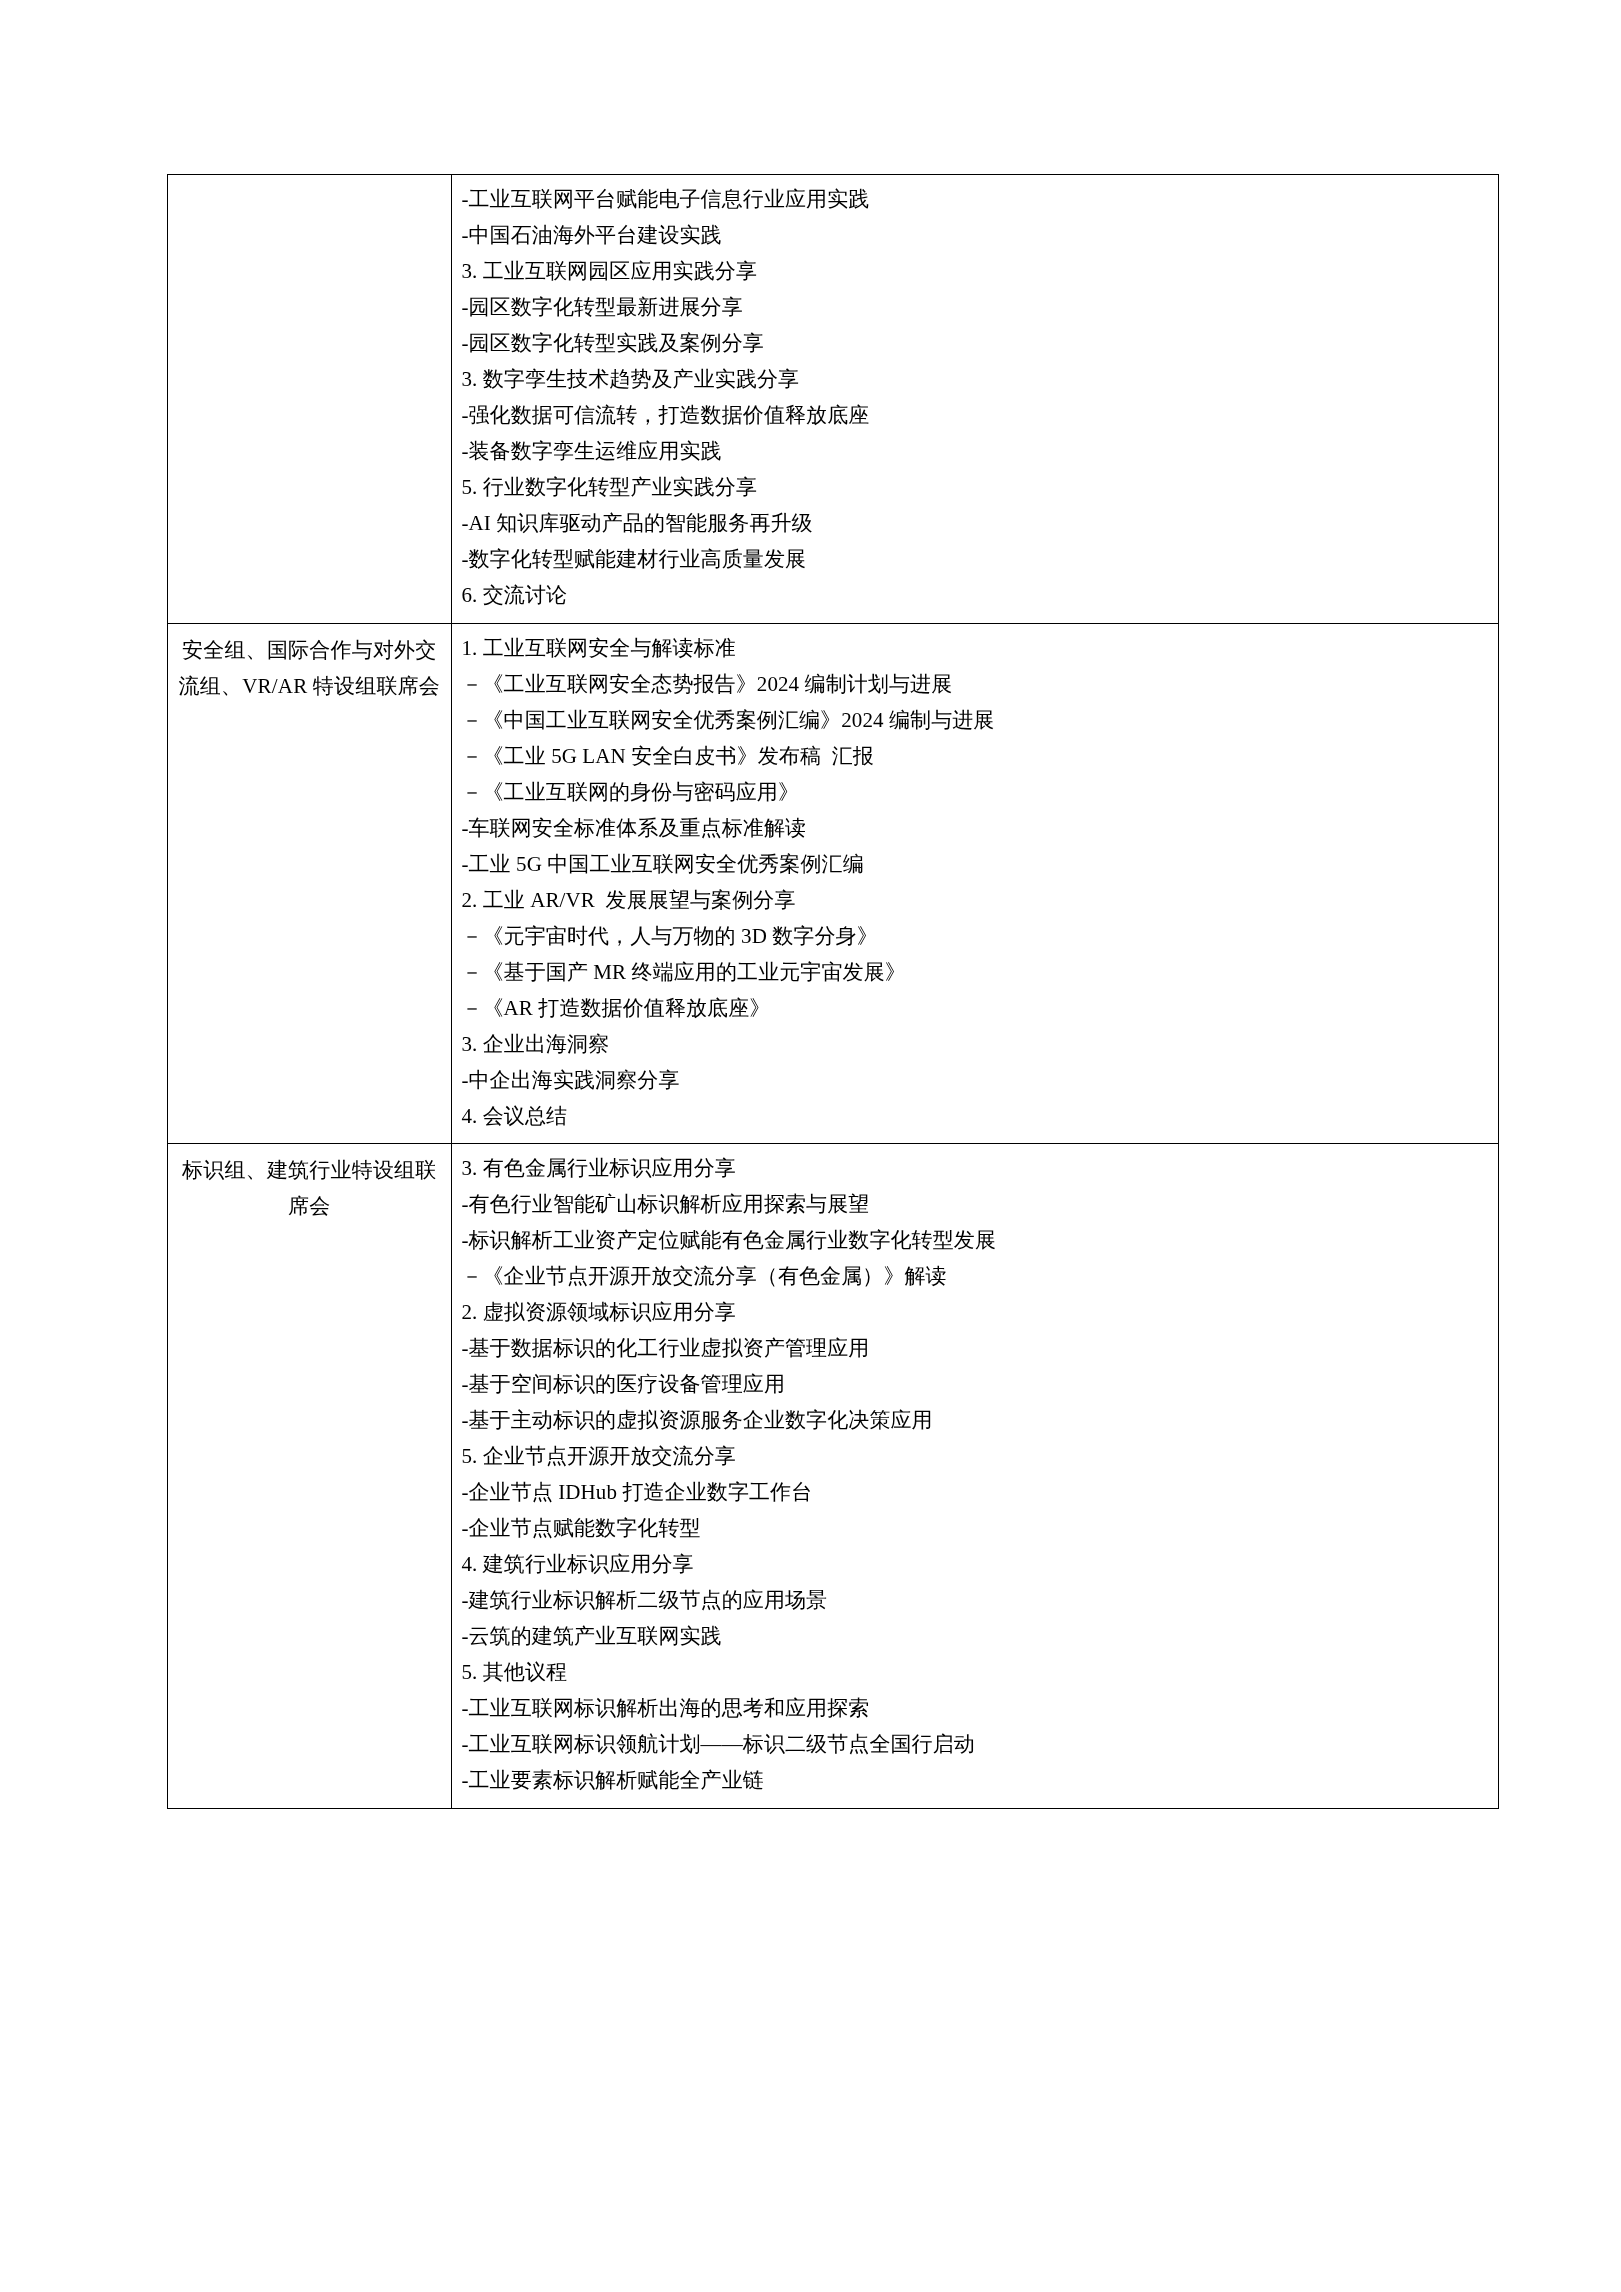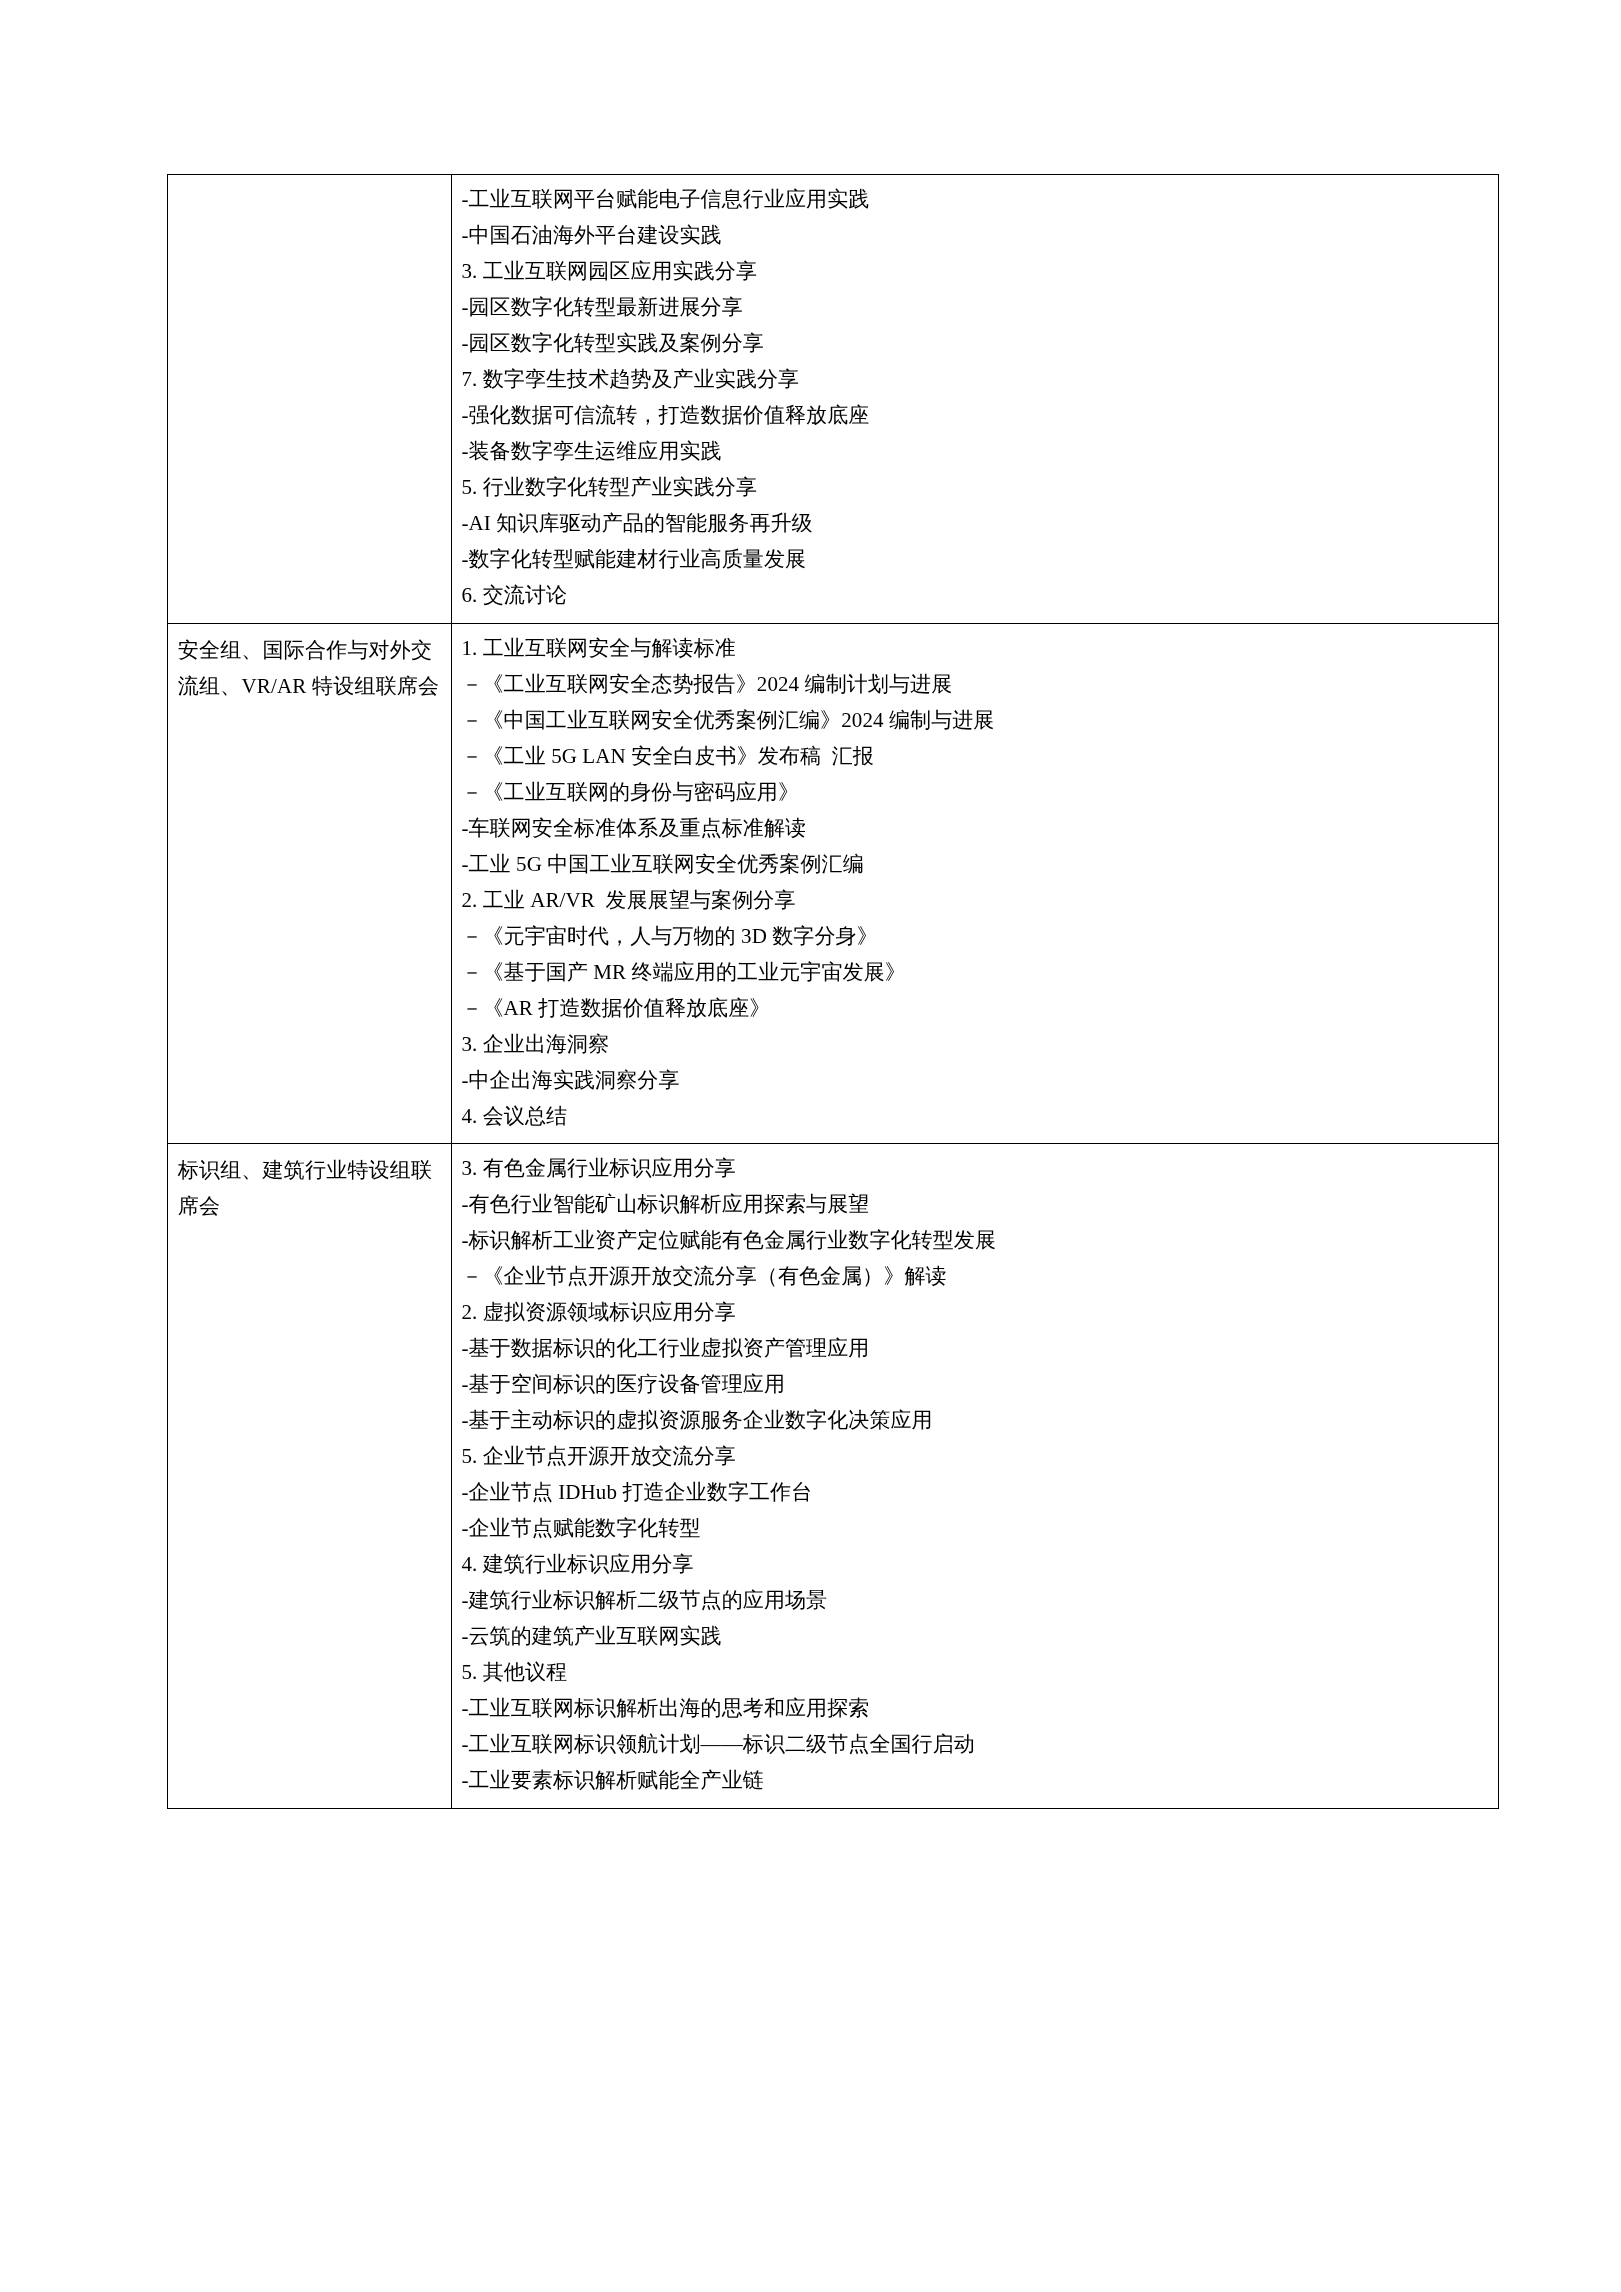--- a/index.html
+++ b/index.html
@@ -36,20 +36,21 @@
     width: 263px;
   }
   td.col-items {
     width: 1027px;
   }
   .group-label {
     font-size: 21px;
     line-height: 36px;
     letter-spacing: 0.2px;
     padding-top: 2px;
+    text-align: center;
   }
   .items {
     list-style: none;
     margin: 0;
     padding: 0;
   }
   .items li {
     font-size: 21px;
     line-height: 36px;
     letter-spacing: 0.1px;
@@ -72,21 +73,21 @@
         <td class="col-group">
           <div class="group-label"></div>
         </td>
         <td class="col-items">
           <ul class="items">
             <li>-工业互联网平台赋能电子信息行业应用实践</li>
             <li>-中国石油海外平台建设实践</li>
             <li>3. 工业互联网园区应用实践分享</li>
             <li>-园区数字化转型最新进展分享</li>
             <li>-园区数字化转型实践及案例分享</li>
-            <li>7. 数字孪生技术趋势及产业实践分享</li>
+            <li>3. 数字孪生技术趋势及产业实践分享</li>
             <li>-强化数据可信流转，打造数据价值释放底座</li>
             <li>-装备数字孪生运维应用实践</li>
             <li>5. 行业数字化转型产业实践分享</li>
             <li>-AI 知识库驱动产品的智能服务再升级</li>
             <li>-数字化转型赋能建材行业高质量发展</li>
             <li>6. 交流讨论</li>
           </ul>
         </td>
       </tr>
       <tr>

